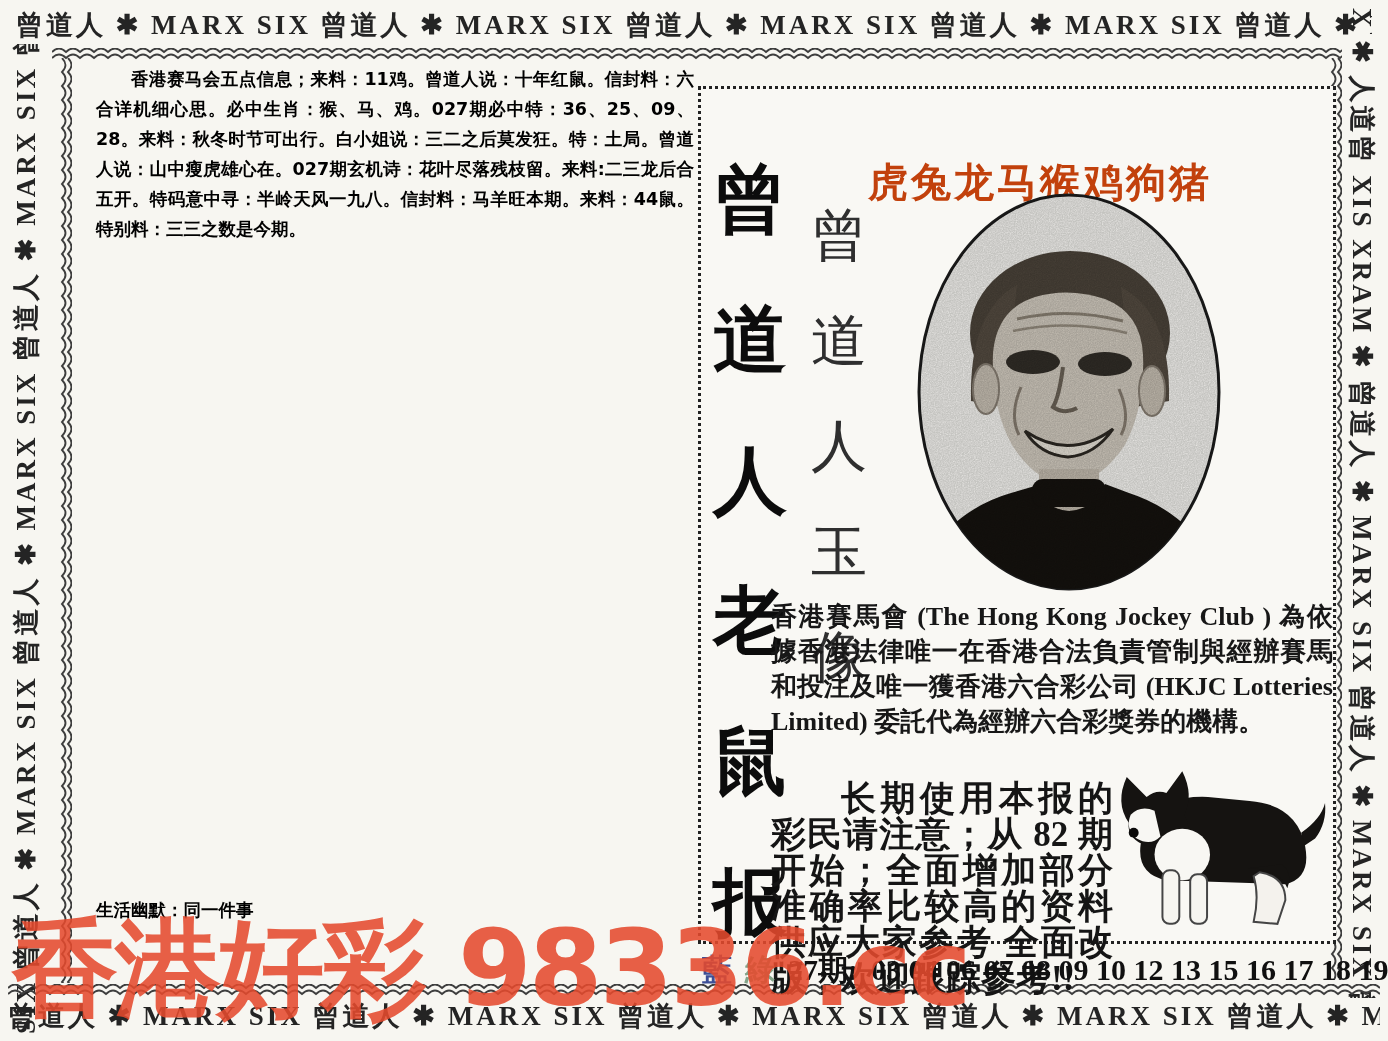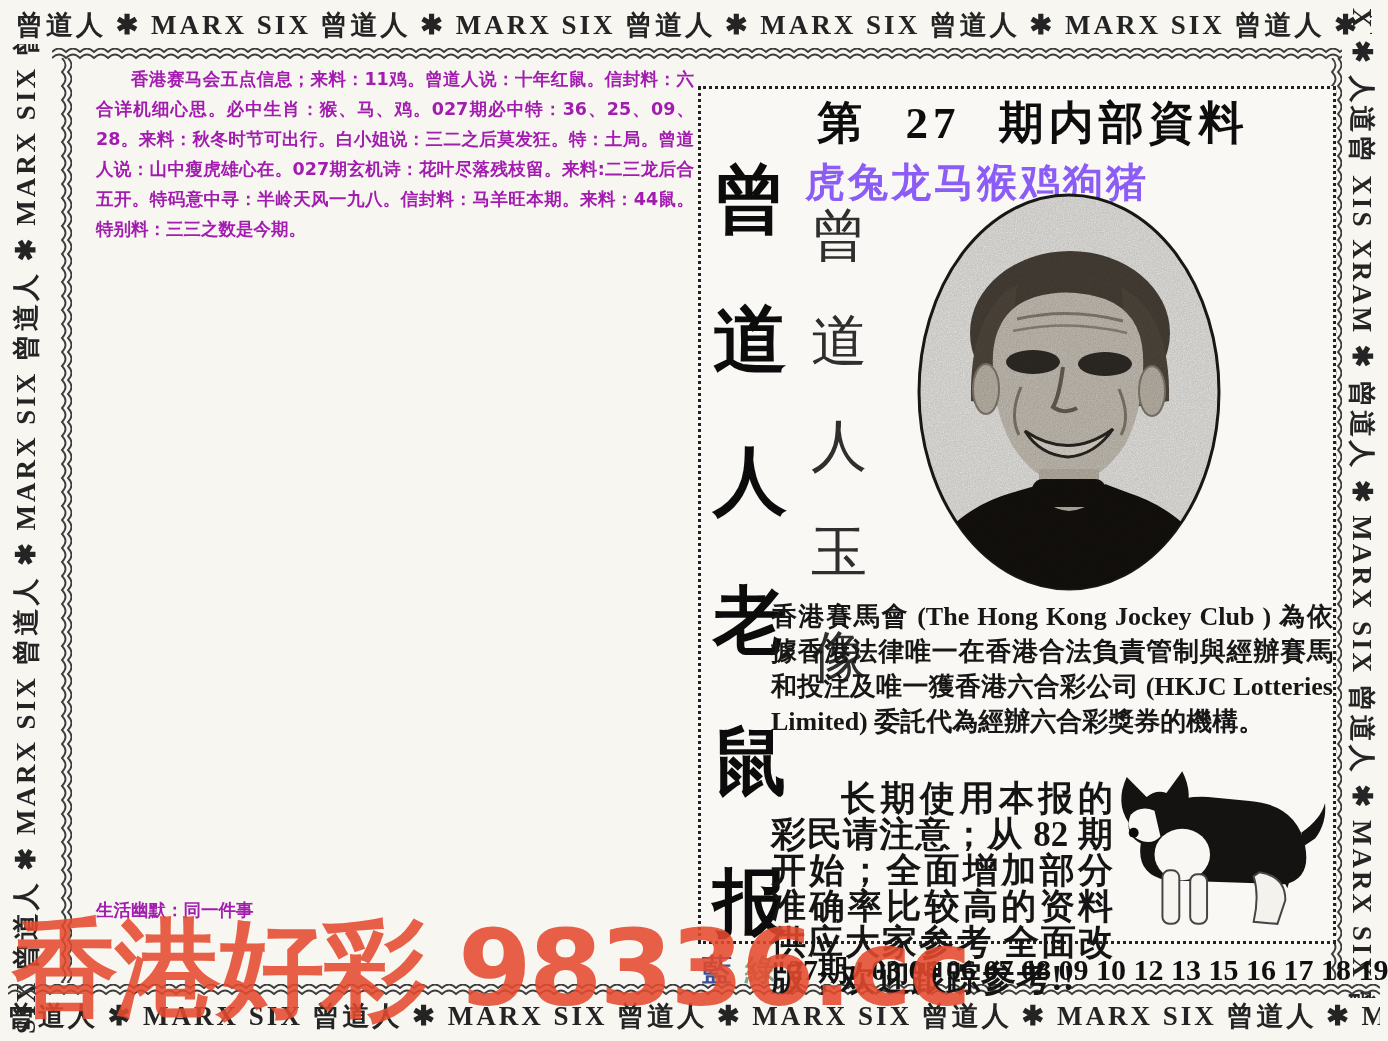--- a/index.html
+++ b/index.html
@@ -21,38 +21,38 @@
   .bright{left:1380px;top:8px;width:990px;height:42px;
           transform:rotate(90deg);transform-origin:0 0;}
   
   .wave path{fill:none;stroke:#3e3e3e;stroke-width:1.8}
   .wv{position:absolute}
   
   .leftcol{
     position:absolute;left:96px;top:64px;width:598px;height:870px;
     display:flex;flex-direction:column;justify-content:space-between;
     font-weight:700;font-size:17.5px;line-height:30px;
-    text-align:justify;color:#a21caf;
+    text-align:justify;color:#000000;
   }
   .leftcol p{margin:0;text-indent:2em}
   .humor .ht{text-indent:0;margin-bottom:9px}
   
   .rpanel{
     position:absolute;left:698px;top:86px;width:638px;height:858px;
     border:3px dotted #222;box-sizing:border-box;background:#f9f8f4;
   }
   .rp-title{
     position:absolute;left:62px;top:4px;width:540px;text-align:center;
     font-family:"Liberation Serif",serif;font-weight:900;font-size:45px;
     letter-spacing:5px;word-spacing:22px;color:#0d0d0d;white-space:nowrap;
   }
   .rp-subtitle{
-    position:absolute;left:104px;top:66px;width:470px;text-align:left;
+    position:absolute;left:104px;top:66px;width:470px;text-align:center;
     font-family:"Liberation Serif",serif;font-weight:700;font-size:40px;
-    letter-spacing:3px;color:#8b5cf6;white-space:nowrap;
+    letter-spacing:3px;color:#c2410c;white-space:nowrap;
   }
   .v-main{
     position:absolute;left:4px;top:72px;width:90px;height:778px;
     display:flex;flex-direction:column;justify-content:space-between;
     align-items:center;font-weight:900;font-size:74px;line-height:1;color:#0c0c0c;
   }
   .v-sub{
     position:absolute;left:97px;top:118px;width:82px;height:478px;
     display:flex;flex-direction:column;justify-content:space-between;
     align-items:center;font-family:"Liberation Serif",serif;
@@ -111,21 +111,20 @@
   </svg>
 
 <div class="leftcol">
   <p>香港赛马会五点信息；来料：11鸡。曾道人说：十年红鼠。信封料：六合详机细心思。必中生肖：猴、马、鸡。027期必中特：36、25、09、28。来料：秋冬时节可出行。白小姐说：三二之后莫发狂。特：土局。曾道人说：山中瘦虎雄心在。027期玄机诗：花叶尽落残枝留。来料:二三龙后合五开。特码意中寻：半岭天风一九八。信封料：马羊旺本期。来料：44鼠。特别料：三三之数是今期。</p>
   <div class="humor">
     <p class="ht">生活幽默：同一件事</p>
   </div>
 </div>
 
 <div class="rpanel">
-  <div class="rp-title">第 27 期内部資料</div>
   <div class="rp-subtitle">虎兔龙马猴鸡狗猪</div>
 
   <div class="v-main">
     <span>曾</span>
     <span>道</span>
     <span>人</span>
     <span>老</span>
     <span>鼠</span>
     <span>报</span>
   </div>

